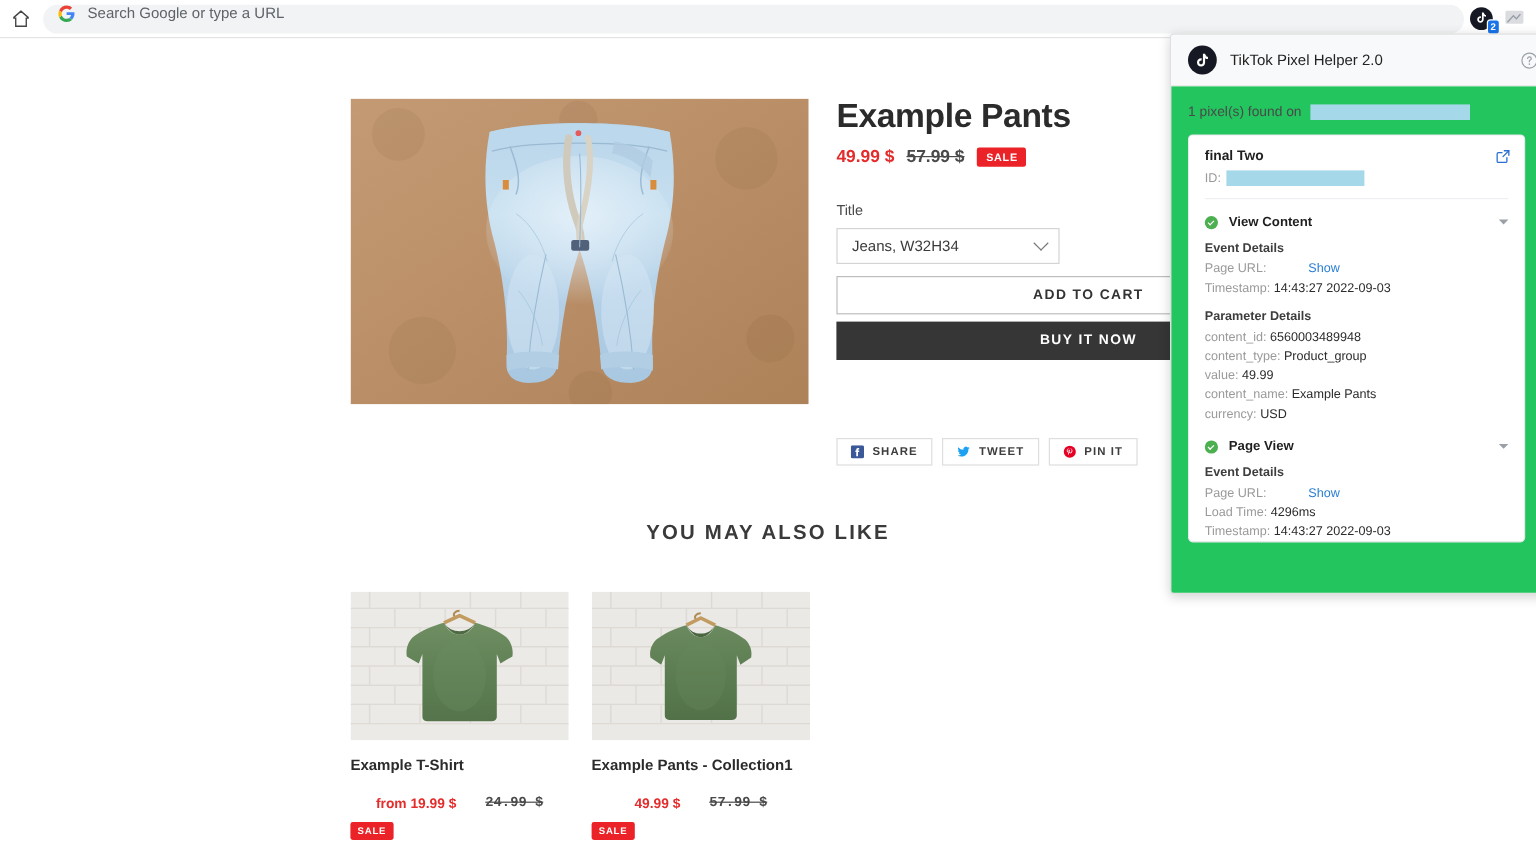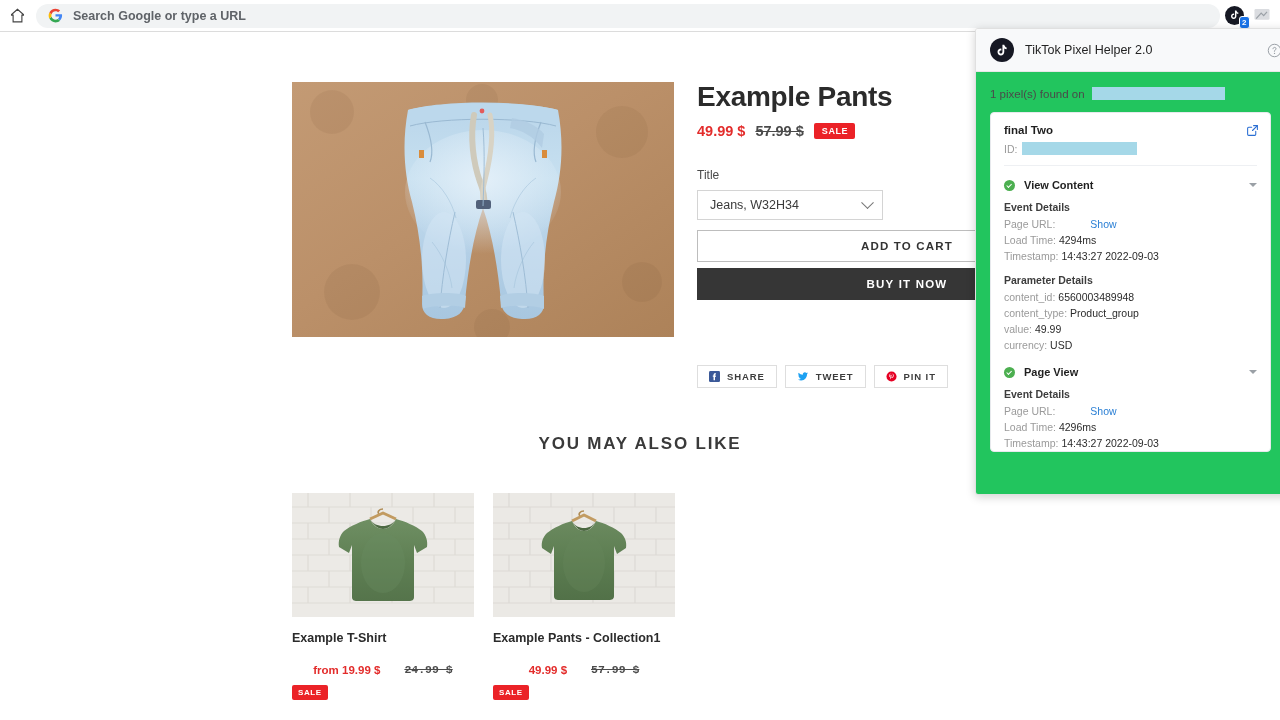--- a/index.html
+++ b/index.html
@@ -22,24 +22,23 @@
     width: 34px; height: 32px;
     display: flex; align-items: center; justify-content: center;
     cursor: pointer;
   }
   #omnibox {
     flex: 1;
     height: 24px;
     margin: 0 4px 0 2px;
     background: #f1f3f4;
     border-radius: 12px;
-    display: flex; align-items: center;
+    display: flex; align-items: flex-start;
     padding-left: 12px;
     cursor: text;
-    font-weight: bold;
   }
   #omnibox .gicon { width: 15px; height: 15px; flex: 0 0 15px; margin-right: 10px;}
   #omnibox .otext {
     font-size: 12.5px; color: #5f6368;
     white-space: nowrap; overflow: hidden;
   }
   #ext-area {
     width: 56px; height: 32px;
     display: flex; align-items: center; gap: 4px;
     padding-right: 4px;
@@ -489,41 +488,41 @@
           <span class="event-name">View Content</span>
           <span class="chev"></span>
         </div>
 
         <div class="sec-title">Event Details</div>
         <div class="kv">
           <span>Page URL:</span>
           <a>Show</a>
         </div>
         <div class="kv">
-          <span>Load Time:</span>
-          <b>4294ms</b>
-        </div>
-        <div class="kv">
           <span>Timestamp:</span>
           <b>14:43:27 2022-09-03</b>
         </div>
 
         <div class="sec-gap"></div>
         <div class="sec-title">Parameter Details</div>
         <div class="kv">
           <span>content_id:</span>
           <b>6560003489948</b>
         </div>
         <div class="kv">
           <span>content_type:</span>
           <b>Product_group</b>
         </div>
         <div class="kv">
           <span>value:</span>
           <b>49.99</b>
+        </div>
+        <div class="kv">
+          <span>content_name:</span>
+          <b>Example Pants</b>
         </div>
         <div class="kv">
           <span>currency:</span>
           <b>USD</b>
         </div>
       </div>
 
       <div class="event-block">
         <div class="event-head">
           <span class="ok-dot"></span>

